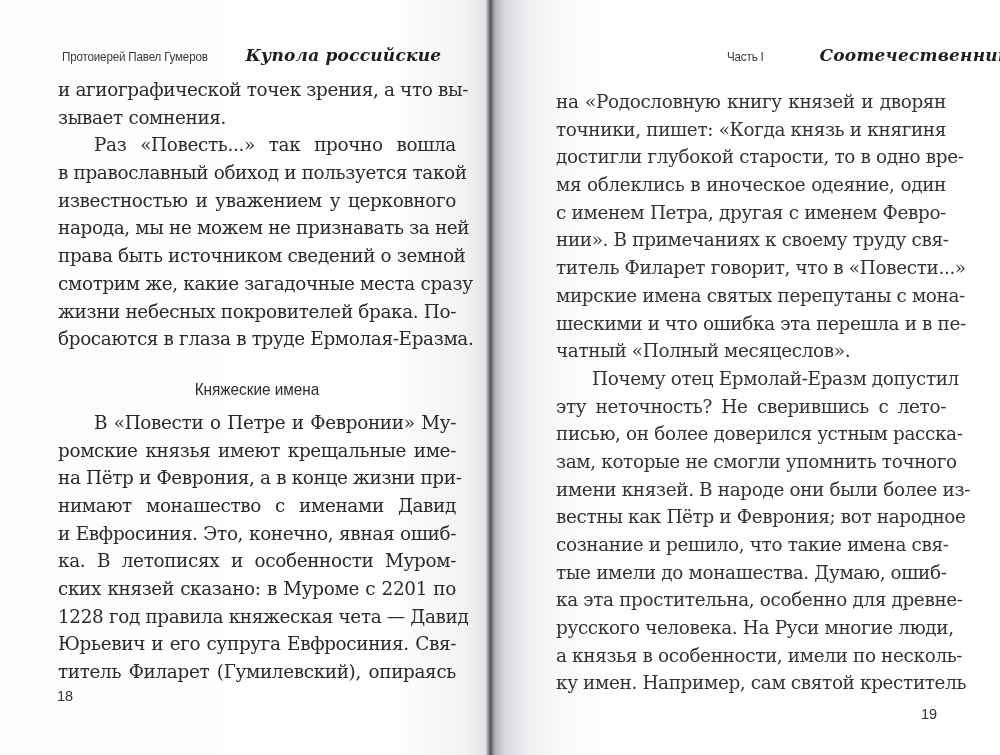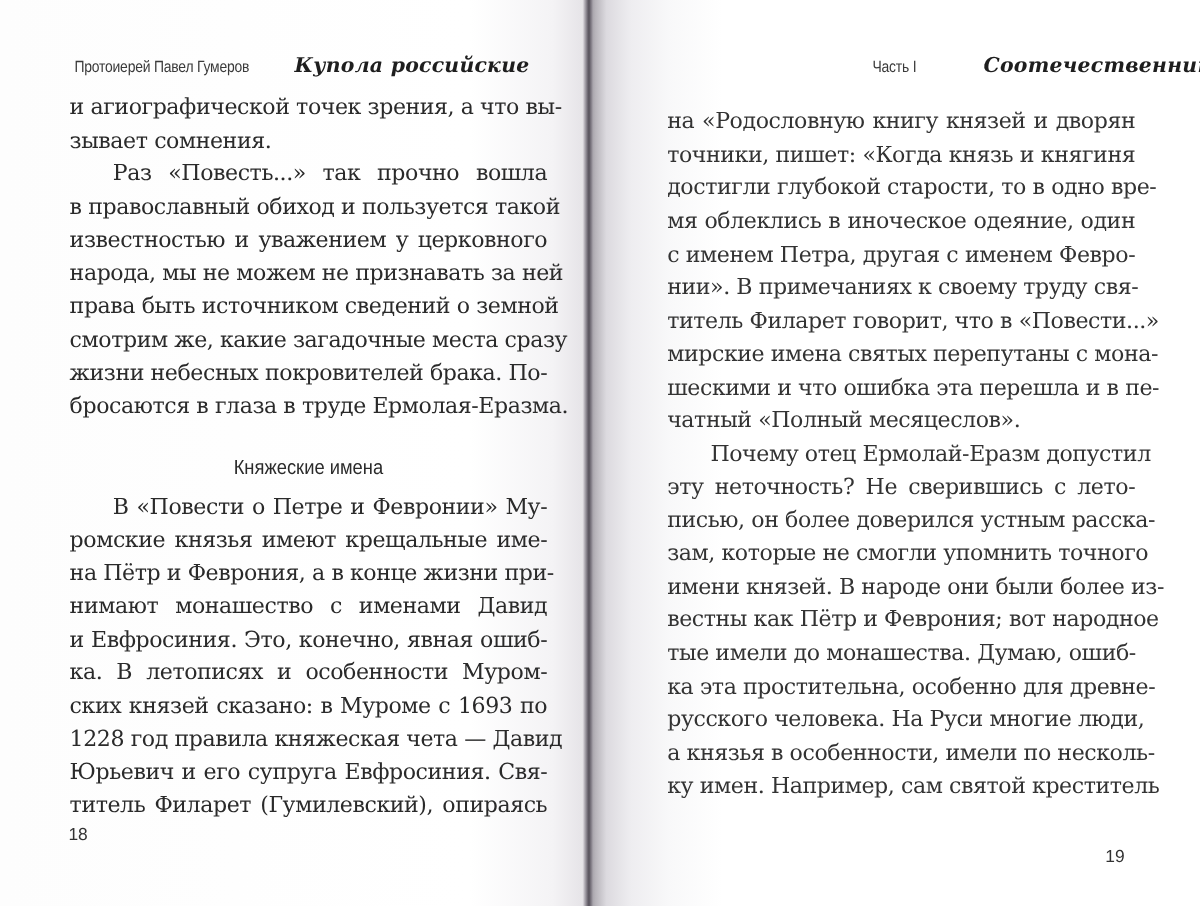--- a/index.html
+++ b/index.html
@@ -75,21 +75,21 @@
 
       <div class="spacer"></div>
       <div class="subheading">Княжеские имена</div>
 
       <div class="line indent">В «Повести о Петре и Февронии» Му-</div>
       <div class="line">ромские князья имеют крещальные име-</div>
       <div class="line">на Пётр и Феврония, а в конце жизни при-</div>
       <div class="line">нимают монашество с именами Давид</div>
       <div class="line">и Евфросиния. Это, конечно, явная ошиб-</div>
       <div class="line">ка. В летописях и особенности Муром-</div>
-      <div class="line">ских князей сказано: в Муроме с 1693 по</div>
+      <div class="line">ских князей сказано: в Муроме с 2201 по</div>
       <div class="line">1228 год правила княжеская чета — Давид</div>
       <div class="line">Юрьевич и его супруга Евфросиния. Свя-</div>
       <div class="line">титель Филарет (Гумилевский), опираясь</div>
     </div>
 
     <div class="folio folio-left">18</div>
   </div>
 
   <div class="page page-right"></div>
   <div class="spine"></div>
@@ -109,20 +109,21 @@
     <div class="line">титель Филарет говорит, что в «Повести...»</div>
     <div class="line">мирские имена святых перепутаны с мона-</div>
     <div class="line">шескими и что ошибка эта перешла и в пе-</div>
     <div class="line last">чатный «Полный месяцеслов».</div>
     <div class="line indent">Почему отец Ермолай-Еразм допустил</div>
     <div class="line">эту неточность? Не сверившись с лето-</div>
     <div class="line">писью, он более доверился устным расска-</div>
     <div class="line">зам, которые не смогли упомнить точного</div>
     <div class="line">имени князей. В народе они были более из-</div>
     <div class="line">вестны как Пётр и Феврония; вот народное</div>
+    <div class="line">сознание и решило, что такие имена свя-</div>
     <div class="line">тые имели до монашества. Думаю, ошиб-</div>
     <div class="line">ка эта простительна, особенно для древне-</div>
     <div class="line">русского человека. На Руси многие люди,</div>
     <div class="line">а князья в особенности, имели по несколь-</div>
     <div class="line">ку имен. Например, сам святой креститель</div>
   </div>
 
   <div class="folio folio-right">19</div>
 </div>
 

